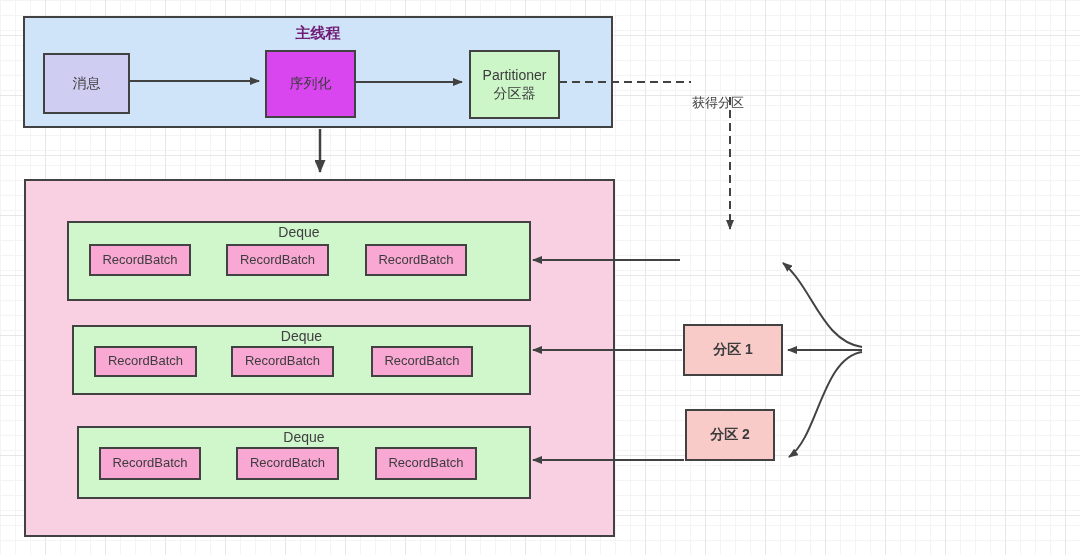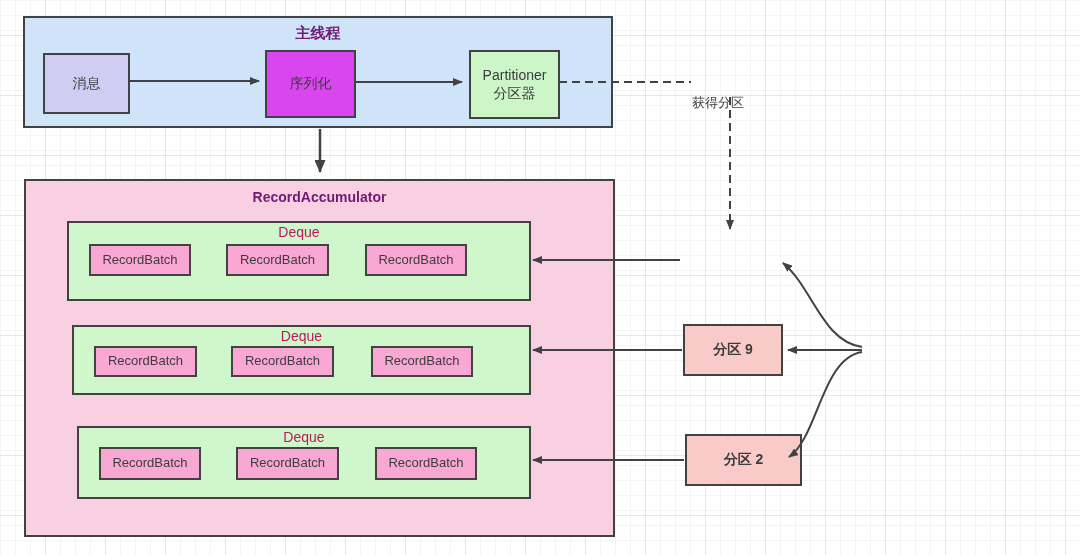--- a/index.html
+++ b/index.html
@@ -27,21 +27,21 @@
   .node {
     display: flex; align-items: center; justify-content: center;
     text-align: center; font-size: 14px; line-height: 1.25;
   }
   .container-title {
     position: absolute; left: 0; right: 0; text-align: center;
     font-weight: bold; color: #701a75;
   }
   .deque-title {
     position: absolute; left: 0; right: 0; top: 1px; text-align: center;
-    font-size: 14px; color: #be185d;
+    font-size: 14px; color: #404040;
   }
   .batch { background: #f9a8d4; font-size: 13px; }
   .bold { font-weight: bold; }
   .free-label { position: absolute; color: #3c3c3c; white-space: nowrap; }
   svg.arrows {
     position: absolute; left: 0; top: 0; width: 1080px; height: 555px;
     pointer-events: none; z-index: 50;
   }
   svg.arrows path { stroke: #424242; fill: none; }
   svg.arrows .head { fill: #424242; stroke: none; }
@@ -64,21 +64,20 @@
         <span>Partitioner</span><br>
         <span>分区器</span>
       </span>
     </div>
   </div>
 
   <div class="free-label" style="left:692px; top:74px; font-size:13px;margin-top:20px;">获得分区</div>
   <div class="free-label bold" style="left:241px; top:164px; font-size:18px;margin-top:24px;">发送数据</div>
 
   <div class="box" style="left:24px; top:179px; width:591px; height:358px; background:#f9d0e1;">
-    <div class="container-title" style="top:8px; font-size:14px;">RecordAccumulator</div>
 
     <div class="box" style="left:41px; top:40px; width:464px; height:80px; background:#d0f7cc;">
       <div class="deque-title">Deque</div>
       <div class="box node batch" style="left:20px; top:21px; width:102px; height:32px;">
         <span>RecordBatch</span>
         </div>
       <div class="box node batch" style="left:157px; top:21px; width:103px; height:32px;">
         <span>RecordBatch</span>
         </div>
       <div class="box node batch" style="left:296px; top:21px; width:102px; height:32px;">
@@ -107,23 +106,23 @@
       <div class="box node batch" style="left:157px; top:19px; width:103px; height:33px;">
         <span>RecordBatch</span>
         </div>
       <div class="box node batch" style="left:296px; top:19px; width:102px; height:33px;">
         <span>RecordBatch</span>
         </div>
     </div>
   </div>
 
   <div class="box node bold" style="left:683px; top:324px; width:100px; height:52px; background:#f8cbc9;">
-    <span>分区 9</span>
+    <span>分区 1</span>
     </div>
-  <div class="box node bold" style="left:685px; top:434px; width:117px; height:52px; background:#f8cbc9;">
+  <div class="box node bold" style="left:685px; top:409px; width:90px; height:52px; background:#f8cbc9;">
     <span>分区 2</span>
     </div>
 
 
   <svg class="arrows" viewBox="0 0 1080 555">
     <defs>
       <marker id="ah" viewBox="0 0 10 8" refX="9" refY="4" markerWidth="10" markerHeight="8" orient="auto" markerUnits="userSpaceOnUse">
         <path class="head" d="M0 0 L10 4 L0 8 Z"></path>
       </marker>
       <marker id="ahb" viewBox="0 0 13 11" refX="12" refY="5.5" markerWidth="13" markerHeight="11" orient="auto" markerUnits="userSpaceOnUse">

